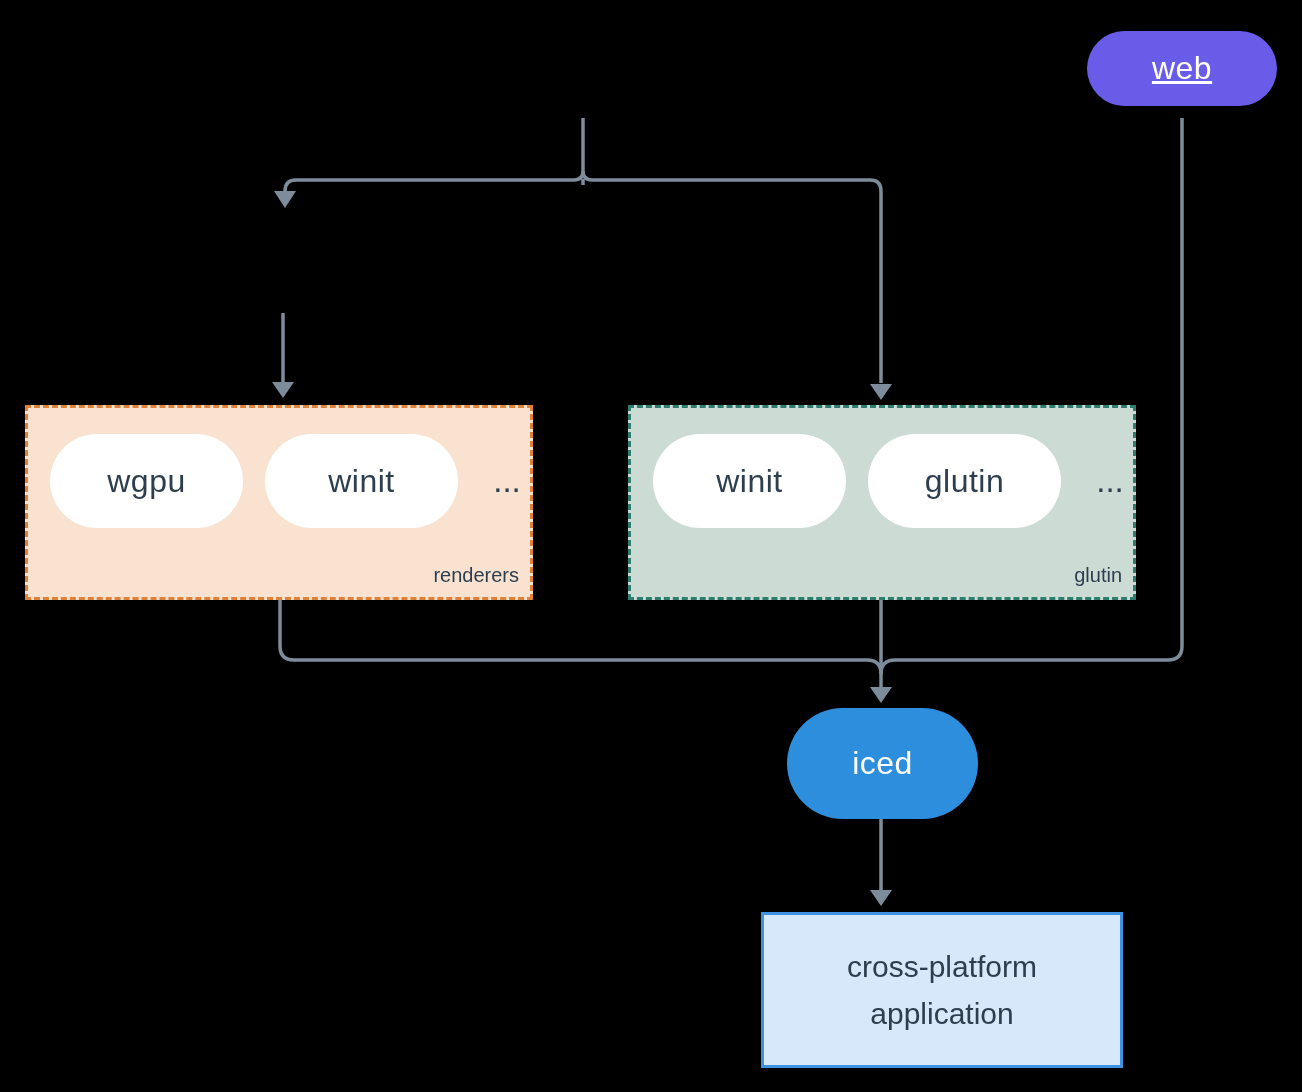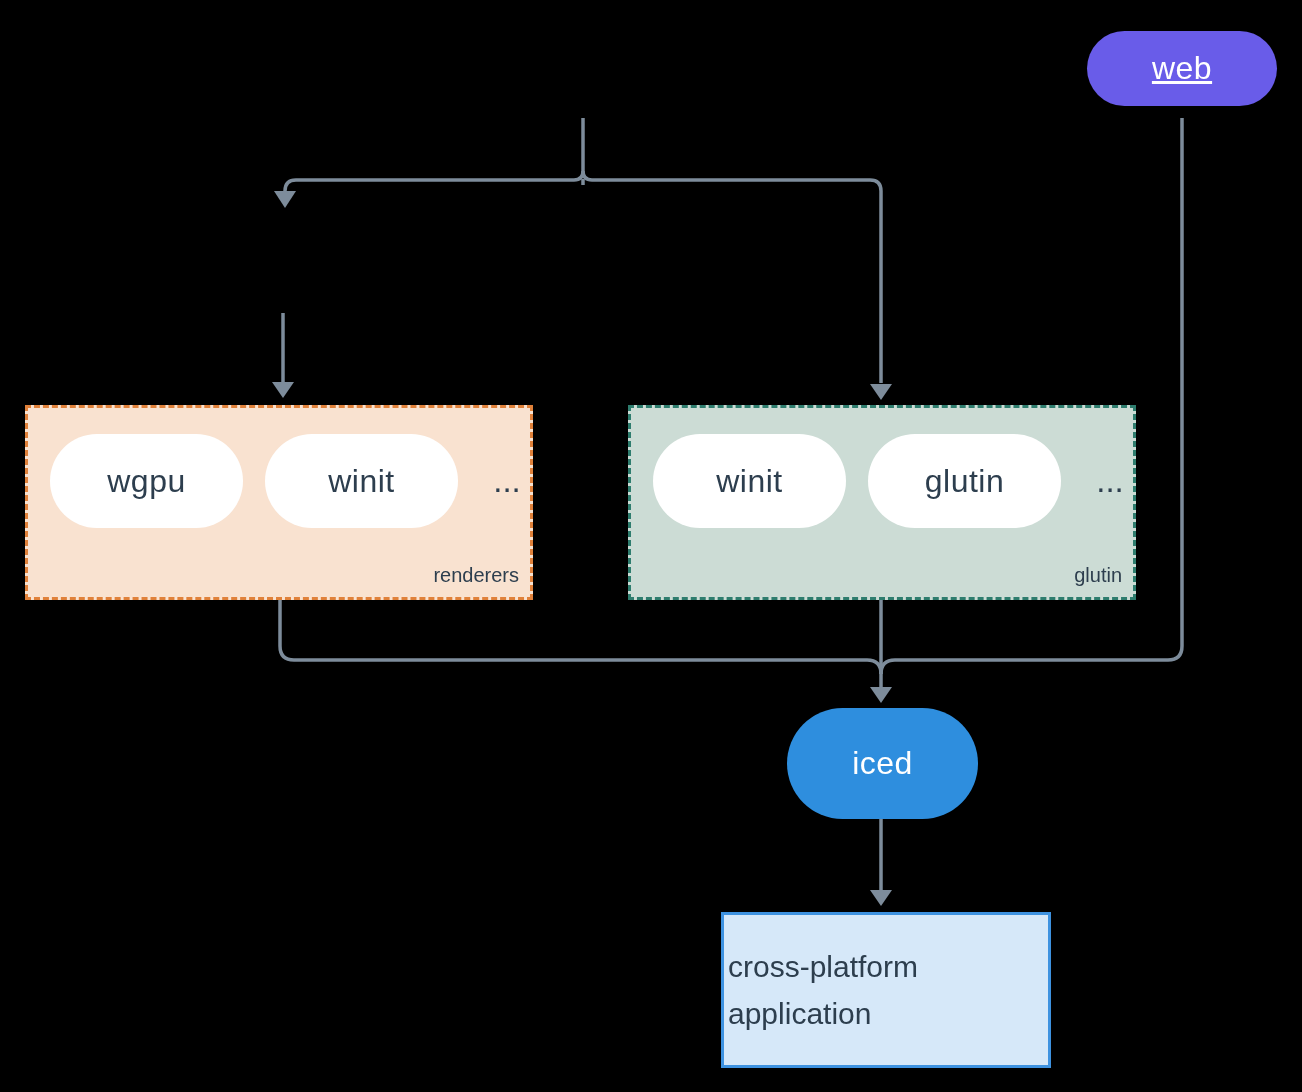--- a/index.html
+++ b/index.html
@@ -81,32 +81,32 @@
   }
   .group .group-label {
     position: absolute;
     right: 11px; bottom: 10px;
     font-size: 20px;
     color: var(--dark);
   }
   .app-box {
     position: absolute;
     z-index: 2;
-    left: 721px; top: 912px;
+    left: 761px; top: 912px;
     width: 316px; height: 150px;
     background: var(--app_bg);
     border: 3px solid var(--app_border);
     display: flex;
     align-items: center;
     justify-content: center;
-    text-align: left;
+    text-align: center;
     color: var(--dark);
     font-size: 30px;
     line-height: 47px;
-    padding: 0 4px;
+    padding: 0 20px;
   }
 </style>
 </head>
 <body>
 
 <div class="canvas">
 
   <svg class="edges" viewBox="0 0 1302 1092" xmlns="http://www.w3.org/2000/svg">
 
     <path class="link" d="M 583 118 L 583 171 Q 583 180 574 180 L 296 180 Q 285 180 285 191"></path>

